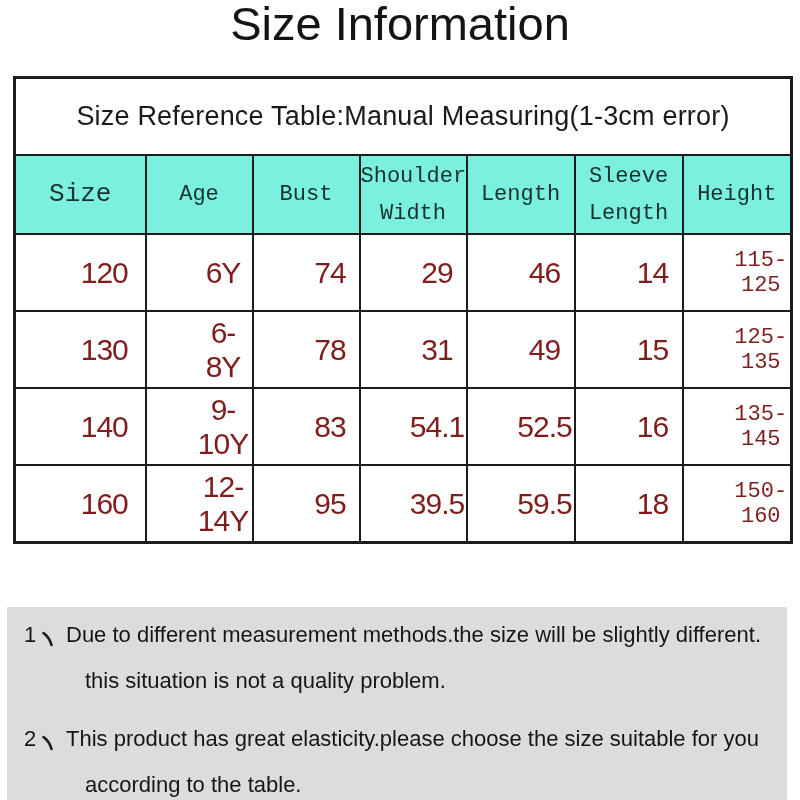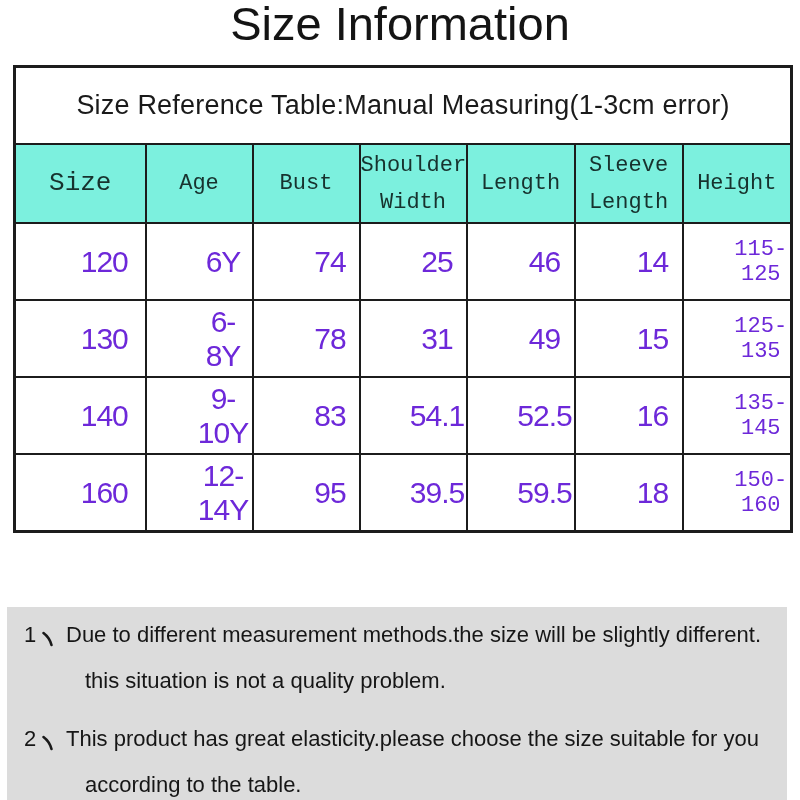--- a/index.html
+++ b/index.html
@@ -27,21 +27,21 @@
     font-size: 47px;
     line-height: 56px;
     font-weight: 400;
     letter-spacing: 0;
     color: #141414;
     font-family: "Liberation Sans", sans-serif;
   }
   table.size-table {
     position: absolute;
     left: 13px;
-    top: 65px;
+    top: 76px;
     width: 777px;
     border-collapse: collapse;
     table-layout: fixed;
     background: #ffffff;
     border: 3px solid #1c1c1c;
   }
   .size-table td, .size-table th {
     border: 2px solid #1c1c1c;
     padding: 0;
     text-align: center;
@@ -64,21 +64,21 @@
     line-height: 37px;
     color: #17322e;
   }
   tr.header-row th.col-size {
     font-size: 26px;
   }
   tr.data-row td {
     height: 75px;
     font-size: 30px;
     letter-spacing: -1px;
-    color: #6d28d9;
+    color: #7f1d1d;
     font-family: "Liberation Sans", sans-serif;
     padding-left: 48px;
   }
   tr.data-row td.col-height {
     font-family: Liberation Mono, monospace;
     font-size: 22px;
     letter-spacing: 0;
   }
   .notes-panel {
     position: absolute;
@@ -146,21 +146,21 @@
         <th>Bust</th>
         <th>Shoulder Width</th>
         <th>Length</th>
         <th>Sleeve Length</th>
         <th>Height</th>
       </tr>
       <tr class="data-row">
         <td>120</td>
         <td>6Y</td>
         <td>74</td>
-        <td>25</td>
+        <td>29</td>
         <td>46</td>
         <td>14</td>
         <td class="col-height">115-125</td>
       </tr>
       <tr class="data-row">
         <td>130</td>
         <td>6-8Y</td>
         <td>78</td>
         <td>31</td>
         <td>49</td>

